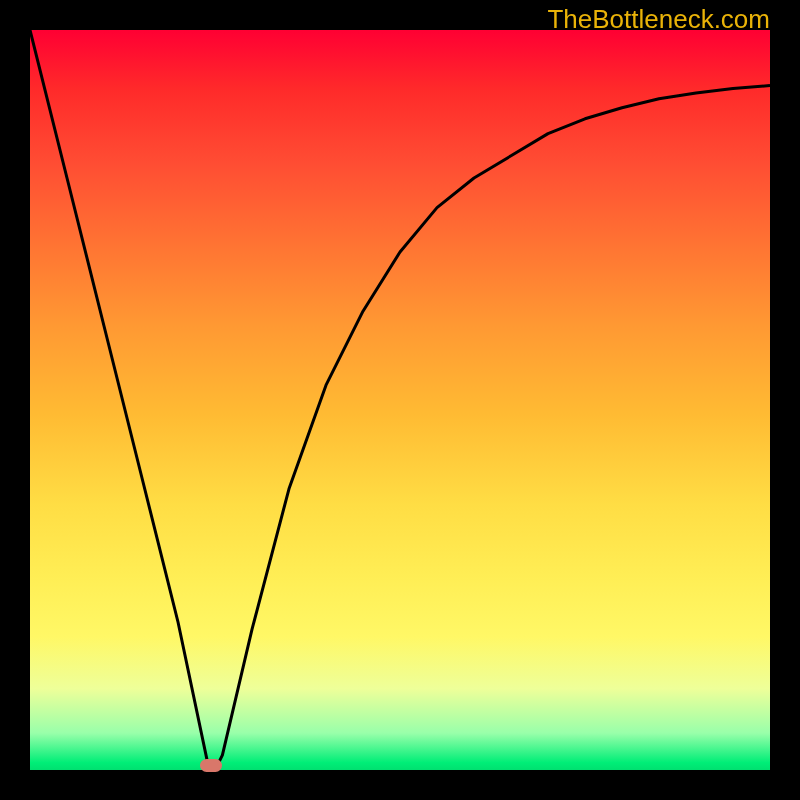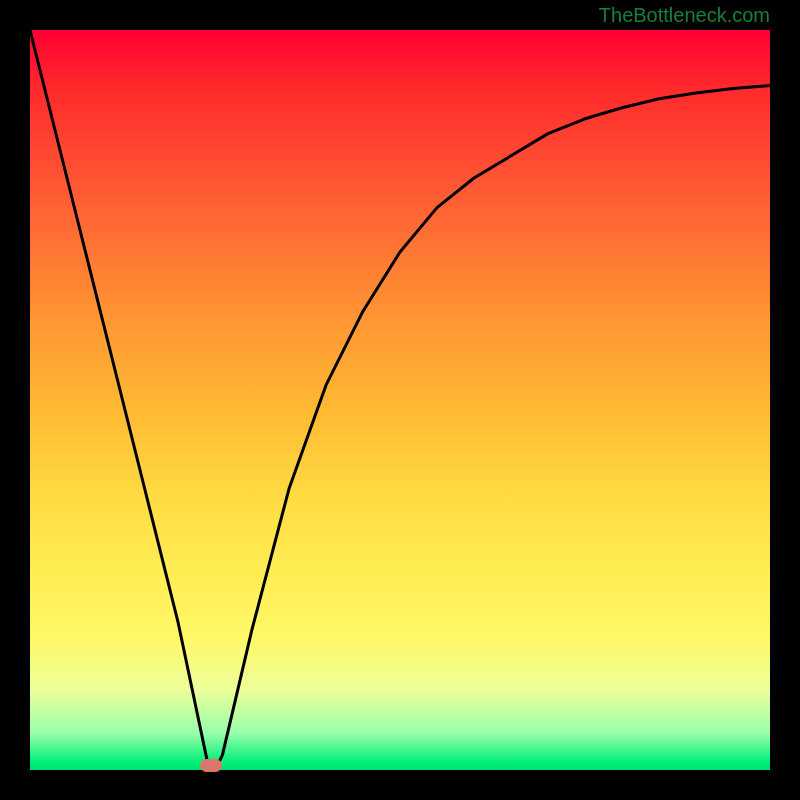--- a/index.html
+++ b/index.html
@@ -30,22 +30,22 @@
       #99ffaa 95%,
       #00ee77 99%,
       #00e070 100%
     );
   }
   .watermark {
     position: absolute;
     top: 4px;
     right: 30px;
     font-family: Arial, sans-serif;
-    font-size: 20px;
-    color: #15803d;
+    font-size: 26px;
+    color: #eab308;
     font-weight: 500;
   }
   .curve-svg {
     position: absolute;
     left: 0;
     top: 0;
     width: 740px;
     height: 740px;
   }
   .marker {

